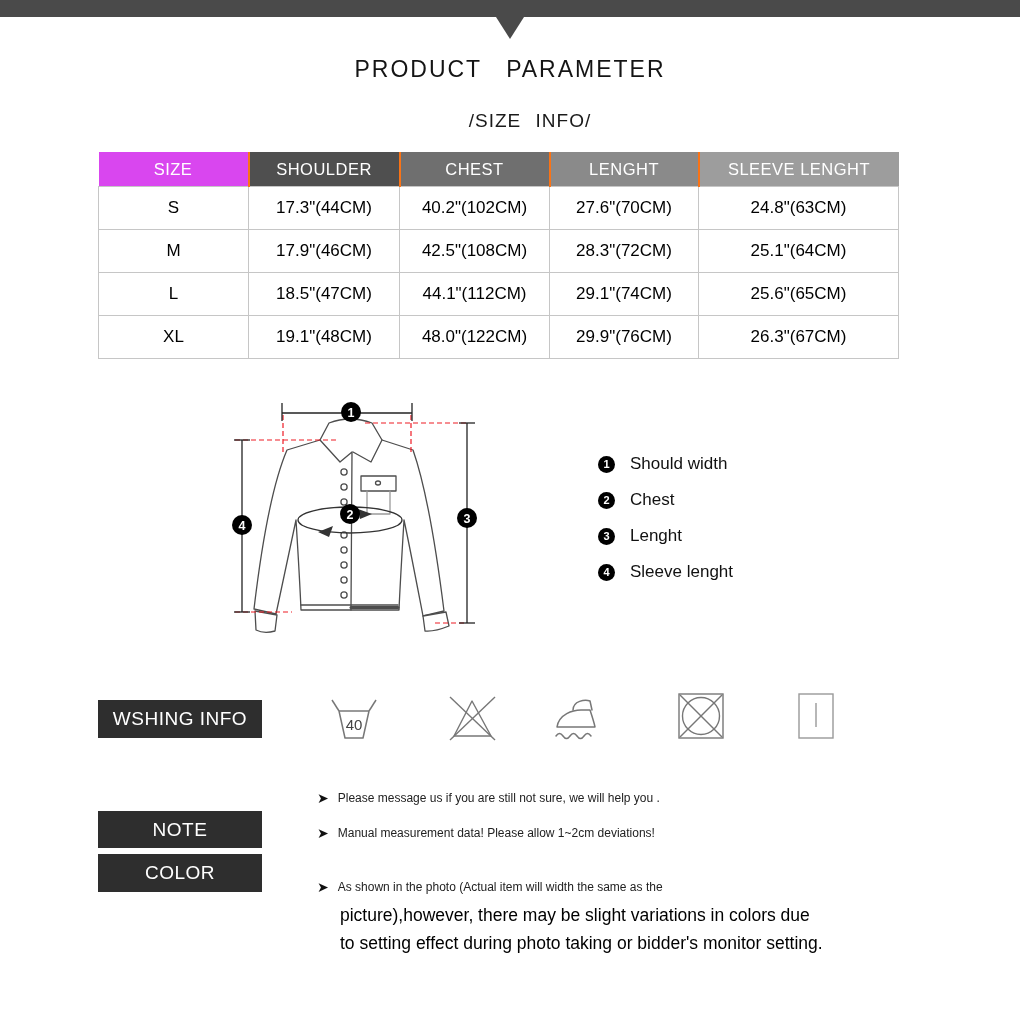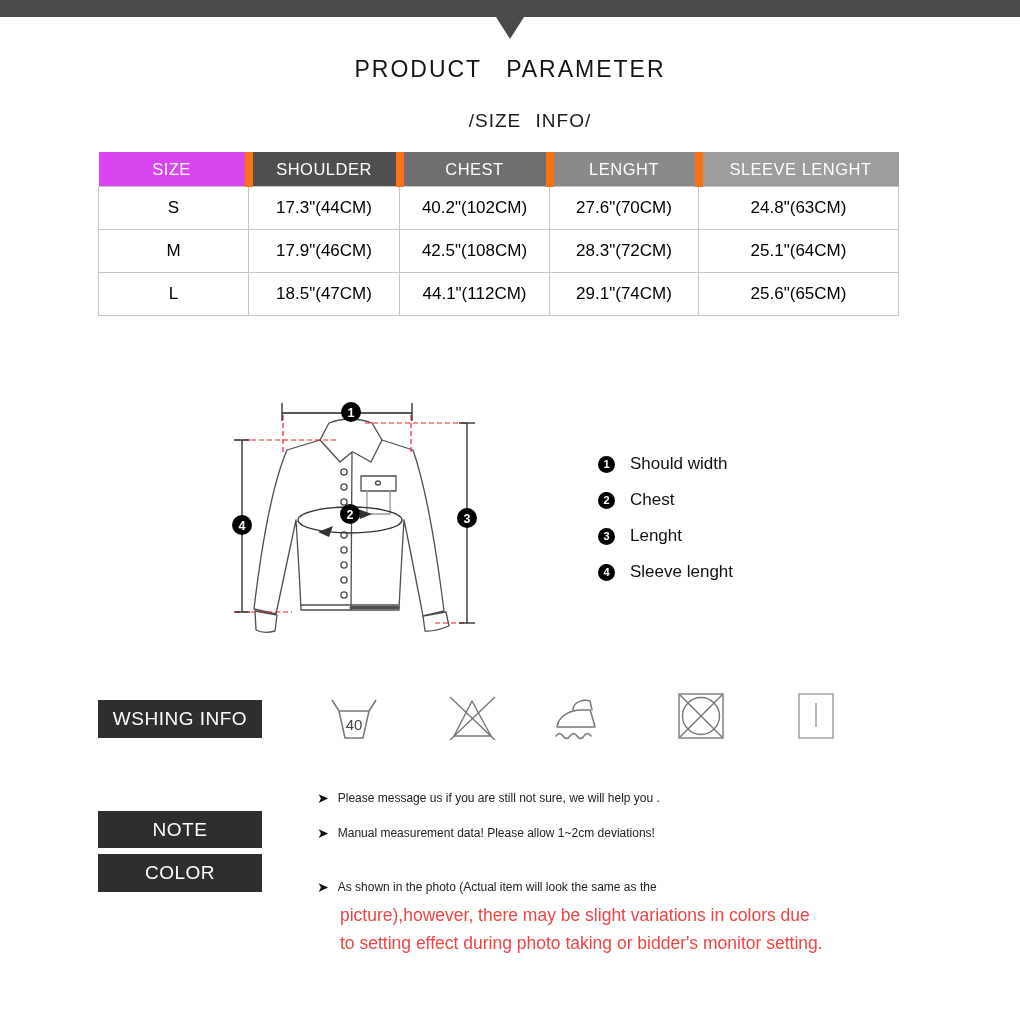--- a/index.html
+++ b/index.html
@@ -22,21 +22,21 @@
   .page-subtitle {
     position:absolute; left:0; top:110px; width:1020px; text-align:center;
     font-size:19px; letter-spacing:1px; word-spacing:8px; color:#1a1a1a;padding-left:20px;
   }
   
   .size-table-wrap { position:absolute; left:98px; top:152px; }
   table.size-table { border-collapse:collapse; table-layout:fixed; width:800px; }
   table.size-table th {
     height:32px; color:#fff; font-weight:normal; font-size:16.5px; letter-spacing:0.5px;
   }
-  table.size-table th + th { border-left:8px solid #f97316; }
+  table.size-table th + th { border-left:2px solid #f97316; }
   table.size-table th:nth-child(1){ background:#d946ef; }
   table.size-table th:nth-child(2){ background:#4f4f4f; }
   table.size-table th:nth-child(3){ background:#6f6f6f; }
   table.size-table th:nth-child(4){ background:#8a8a8a; }
   table.size-table th:nth-child(5){ background:#9d9d9d; }
   table.size-table td {
     height:40px; border:1px solid #c6c6c6; text-align:center;
     font-size:17px; color:#000; background:#fff;
   }
   
@@ -56,21 +56,21 @@
   }
   .label-washing { top:700px; }
   .label-note { top:775px; height:37px;margin-top:36px; }
   .label-color { top:854px; }
   
   .wicon { position:absolute; }
   
   .bullet-line { position:absolute; display:flex; align-items:flex-start; }
   .bullet-arrow { font-size:14px; color:#111; margin-right:9px; line-height:24px; flex:0 0 auto; }
   .bullet-text { font-size:12px; color:#222; line-height:24px; white-space:nowrap; }
-  .color-cont-line { position:absolute; left:340px; font-size:17.5px; color:#ef4444; line-height:24px; white-space:nowrap; }
+  .color-cont-line { position:absolute; left:340px; font-size:17.5px; color:#000000; line-height:24px; white-space:nowrap; }
 </style>
 </head>
 <body>
 
 <div class="canvas">
 
   <div class="topbar"></div>
   <div class="top-triangle"></div>
 
   <div class="page-title">PRODUCT PARAMETER</div>
@@ -108,20 +108,27 @@
           <td>42.5"(108CM)</td>
           <td>28.3"(72CM)</td>
           <td>25.1"(64CM)</td>
         </tr>
         <tr>
           <td>L</td>
           <td>18.5"(47CM)</td>
           <td>44.1"(112CM)</td>
           <td>29.1"(74CM)</td>
           <td>25.6"(65CM)</td>
+        </tr>
+        <tr>
+          <td>XL</td>
+          <td>19.1"(48CM)</td>
+          <td>48.0"(122CM)</td>
+          <td>29.9"(76CM)</td>
+          <td>26.3"(67CM)</td>
         </tr>
       </tbody>
     </table>
   </div>
 
   <svg style="position:absolute; left:220px; top:390px;" width="280" height="260" viewBox="0 0 280 260">
 
     <g stroke="#4d4d4d" stroke-width="1.3" fill="none" stroke-linejoin="round" stroke-linecap="round">
       <path fill="#fff" d="M109,33 Q130,25 152,33 L162,50 L193,60
         C207,100 217,165 224,221 L203,226
@@ -258,18 +265,18 @@
   </div>
   <div class="bullet-line" style="left:317px; top:821px;">
     <span class="bullet-arrow">➤</span>
     <span class="bullet-text">Manual measurement data! Please allow 1~2cm deviations!</span>
   </div>
 
   <div class="section-label label-color">COLOR</div>
 
   <div class="bullet-line" style="left:317px; top:875px;">
     <span class="bullet-arrow">➤</span>
-    <span class="bullet-text">As shown in the photo (Actual item will look the same as the</span>
+    <span class="bullet-text">As shown in the photo (Actual item will width the same as the</span>
   </div>
   <div class="color-cont-line" style="top:903px;">picture),however, there may be slight variations in colors due</div>
   <div class="color-cont-line" style="top:931px;">to setting effect during photo taking or bidder's monitor setting.</div>
 
 </div>
 
 </body></html>

